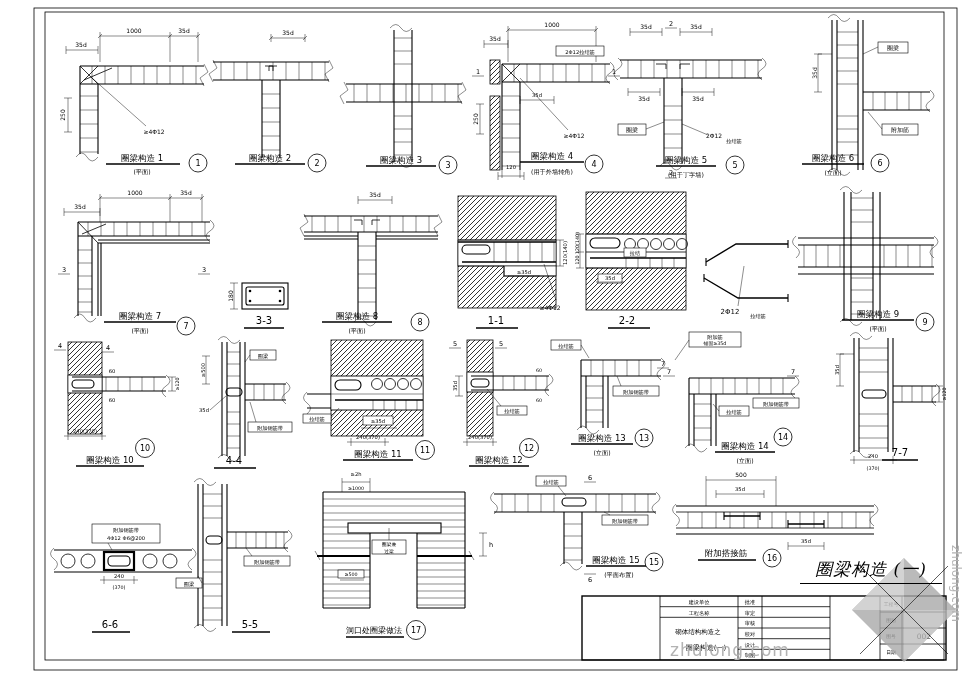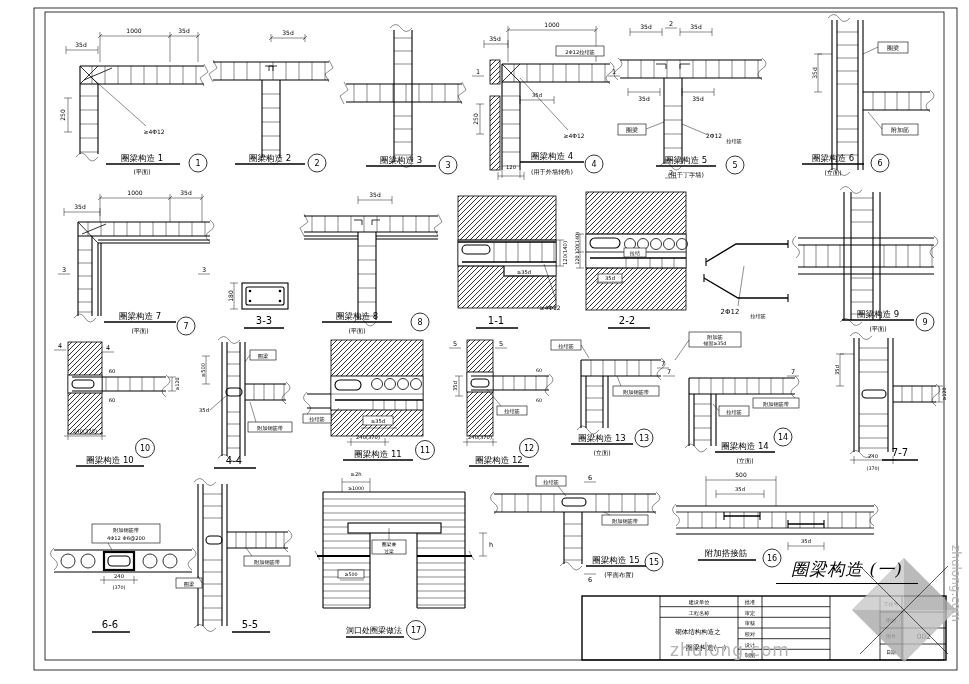--- a/index.html
+++ b/index.html
@@ -6,21 +6,21 @@
   #sheet{position:relative;width:969px;height:684px;background:#fff;overflow:hidden;
          font-family:"DejaVu Sans",sans-serif;}
   #sheet svg{position:absolute;overflow:visible;}
   path,line,rect,circle,polyline{stroke:#000;fill:none;stroke-width:.8;}
   .th{stroke-width:.45;} .w1{stroke-width:1.1;} .w14{stroke-width:1.4;} .w2{stroke-width:2.2;}
   .lw{stroke-width:1.6;} .wf{fill:#fff;stroke-width:.6;} .hf{fill:url(#hx);stroke-width:.8;}
   .dot{fill:#000;stroke:none;}
   text{font-family:"DejaVu Sans",sans-serif;fill:#000;stroke:none;text-anchor:middle;}
   .t{font-size:8.5px;} .sub{font-size:6.2px;} .sec{font-size:10px;} .num{font-size:8px;}
   .dim{font-size:6px;} .d5{font-size:5.2px;} .d45{font-size:4.8px;} .mk{font-size:6.5px;}
-  .hand{position:absolute;left:776px;top:558px;width:142px;text-align:center;
+  .hand{position:absolute;left:800px;top:558px;width:142px;text-align:center;
         font-family:"DejaVu Serif",serif;font-style:italic;font-size:17px;
         border-bottom:1.6px solid #000;padding-bottom:2px;letter-spacing:1px;}
   .wm1{position:absolute;left:670px;top:640px;font-size:17px;color:#b3b3b3;letter-spacing:1px;}
   .wm2{position:absolute;left:949px;top:545px;height:135px;writing-mode:vertical-rl;
        font-size:12px;color:#b3b3b3;}
 </style>
 </head>
 <body>
 
 <div id="sheet">

